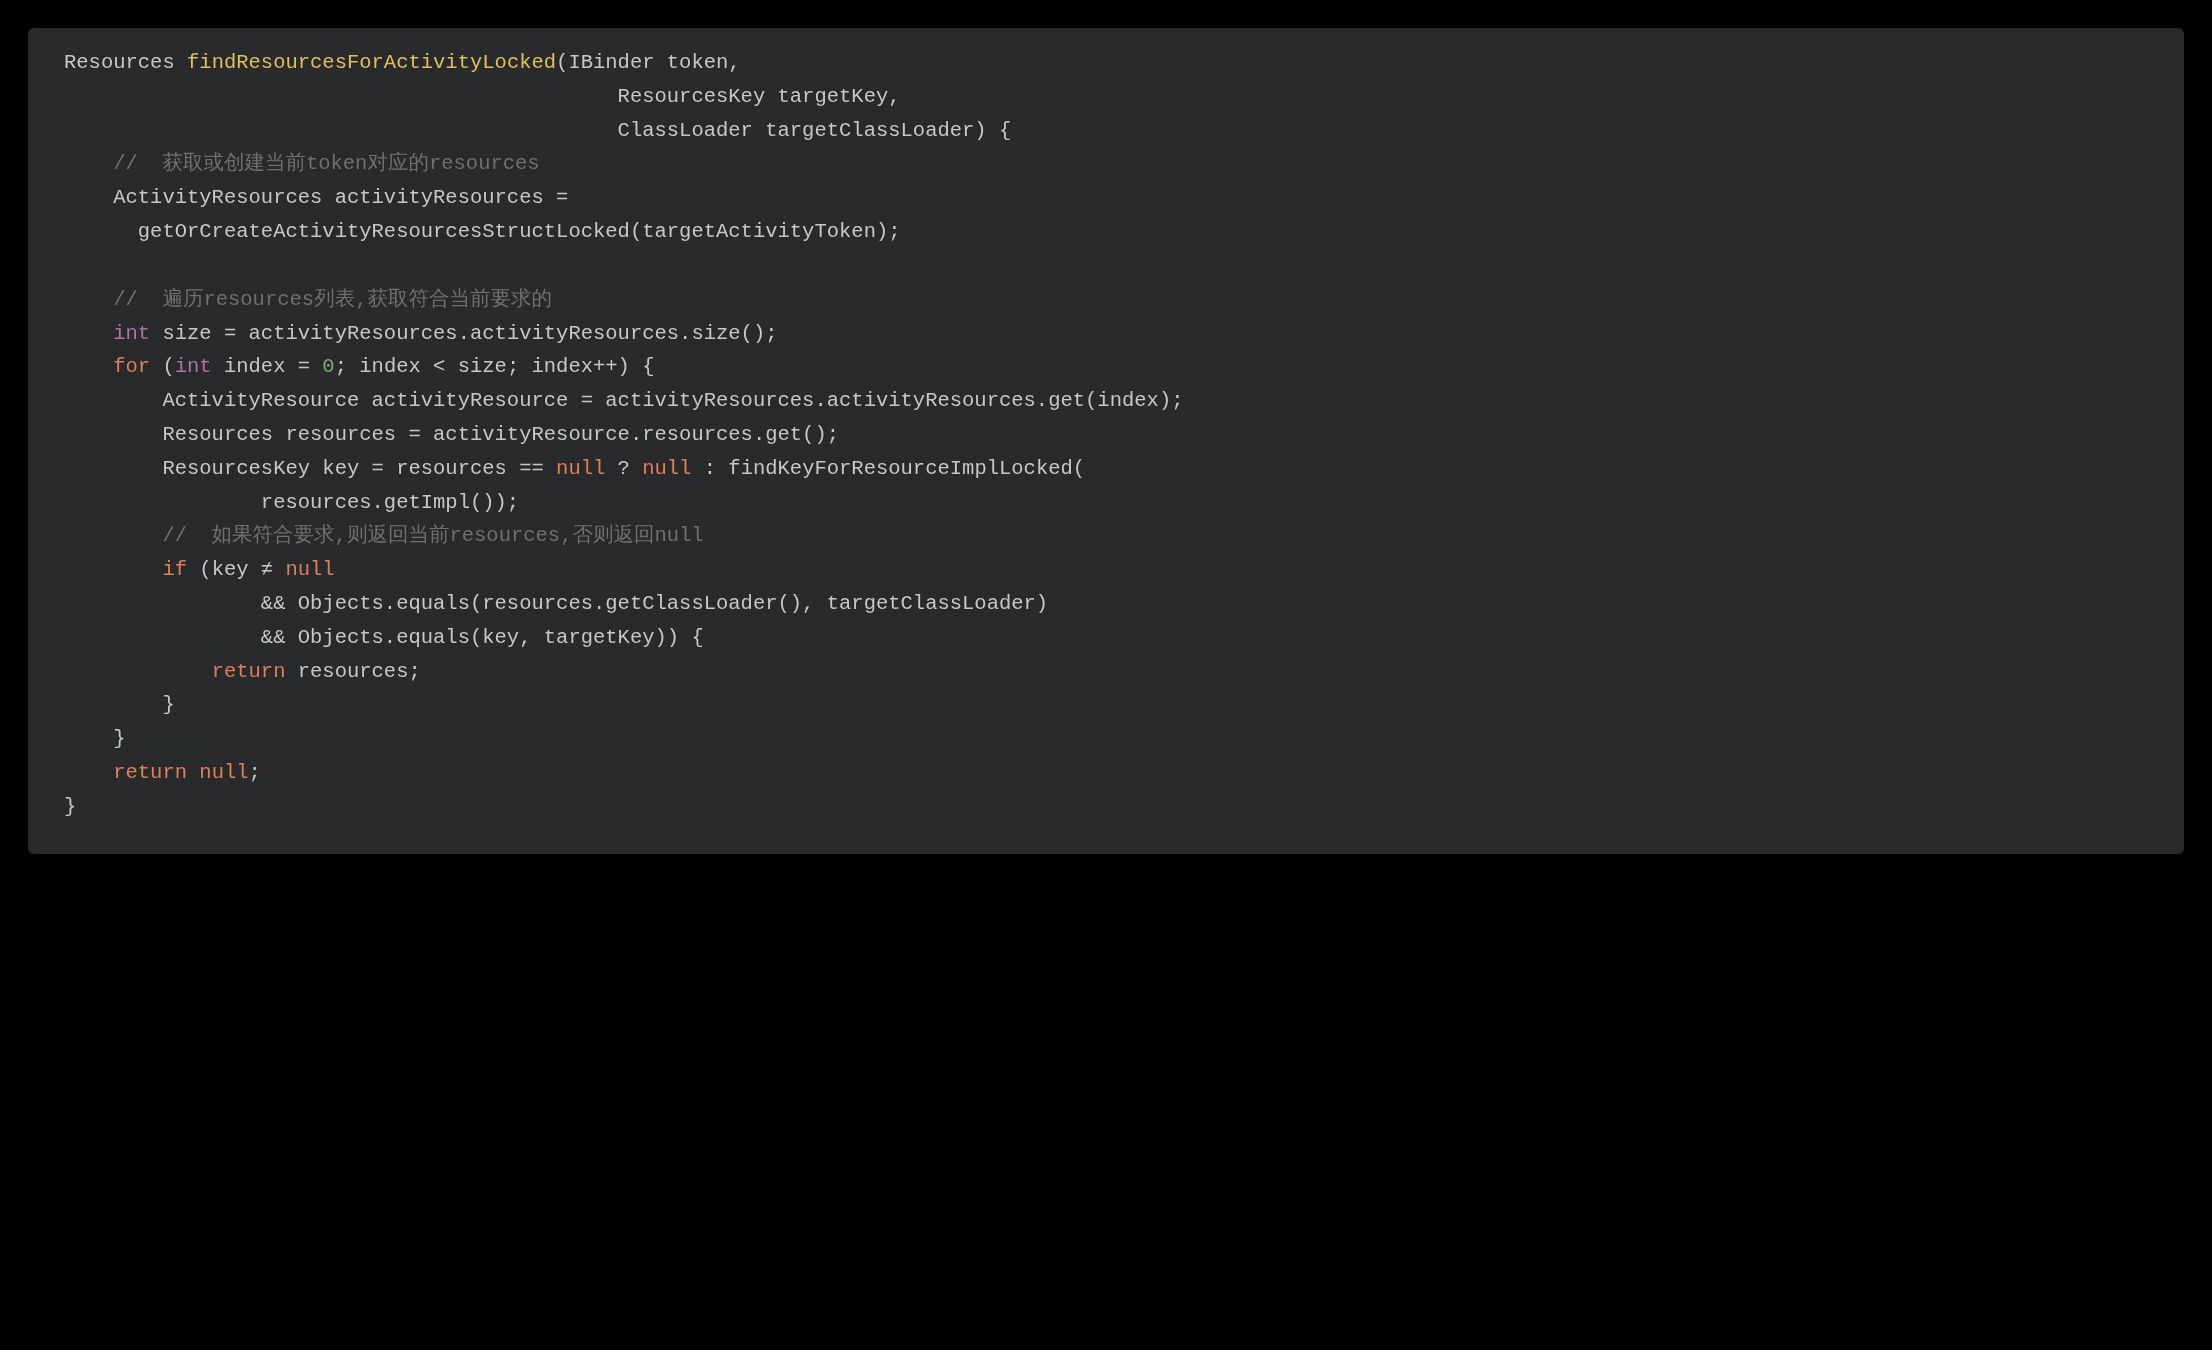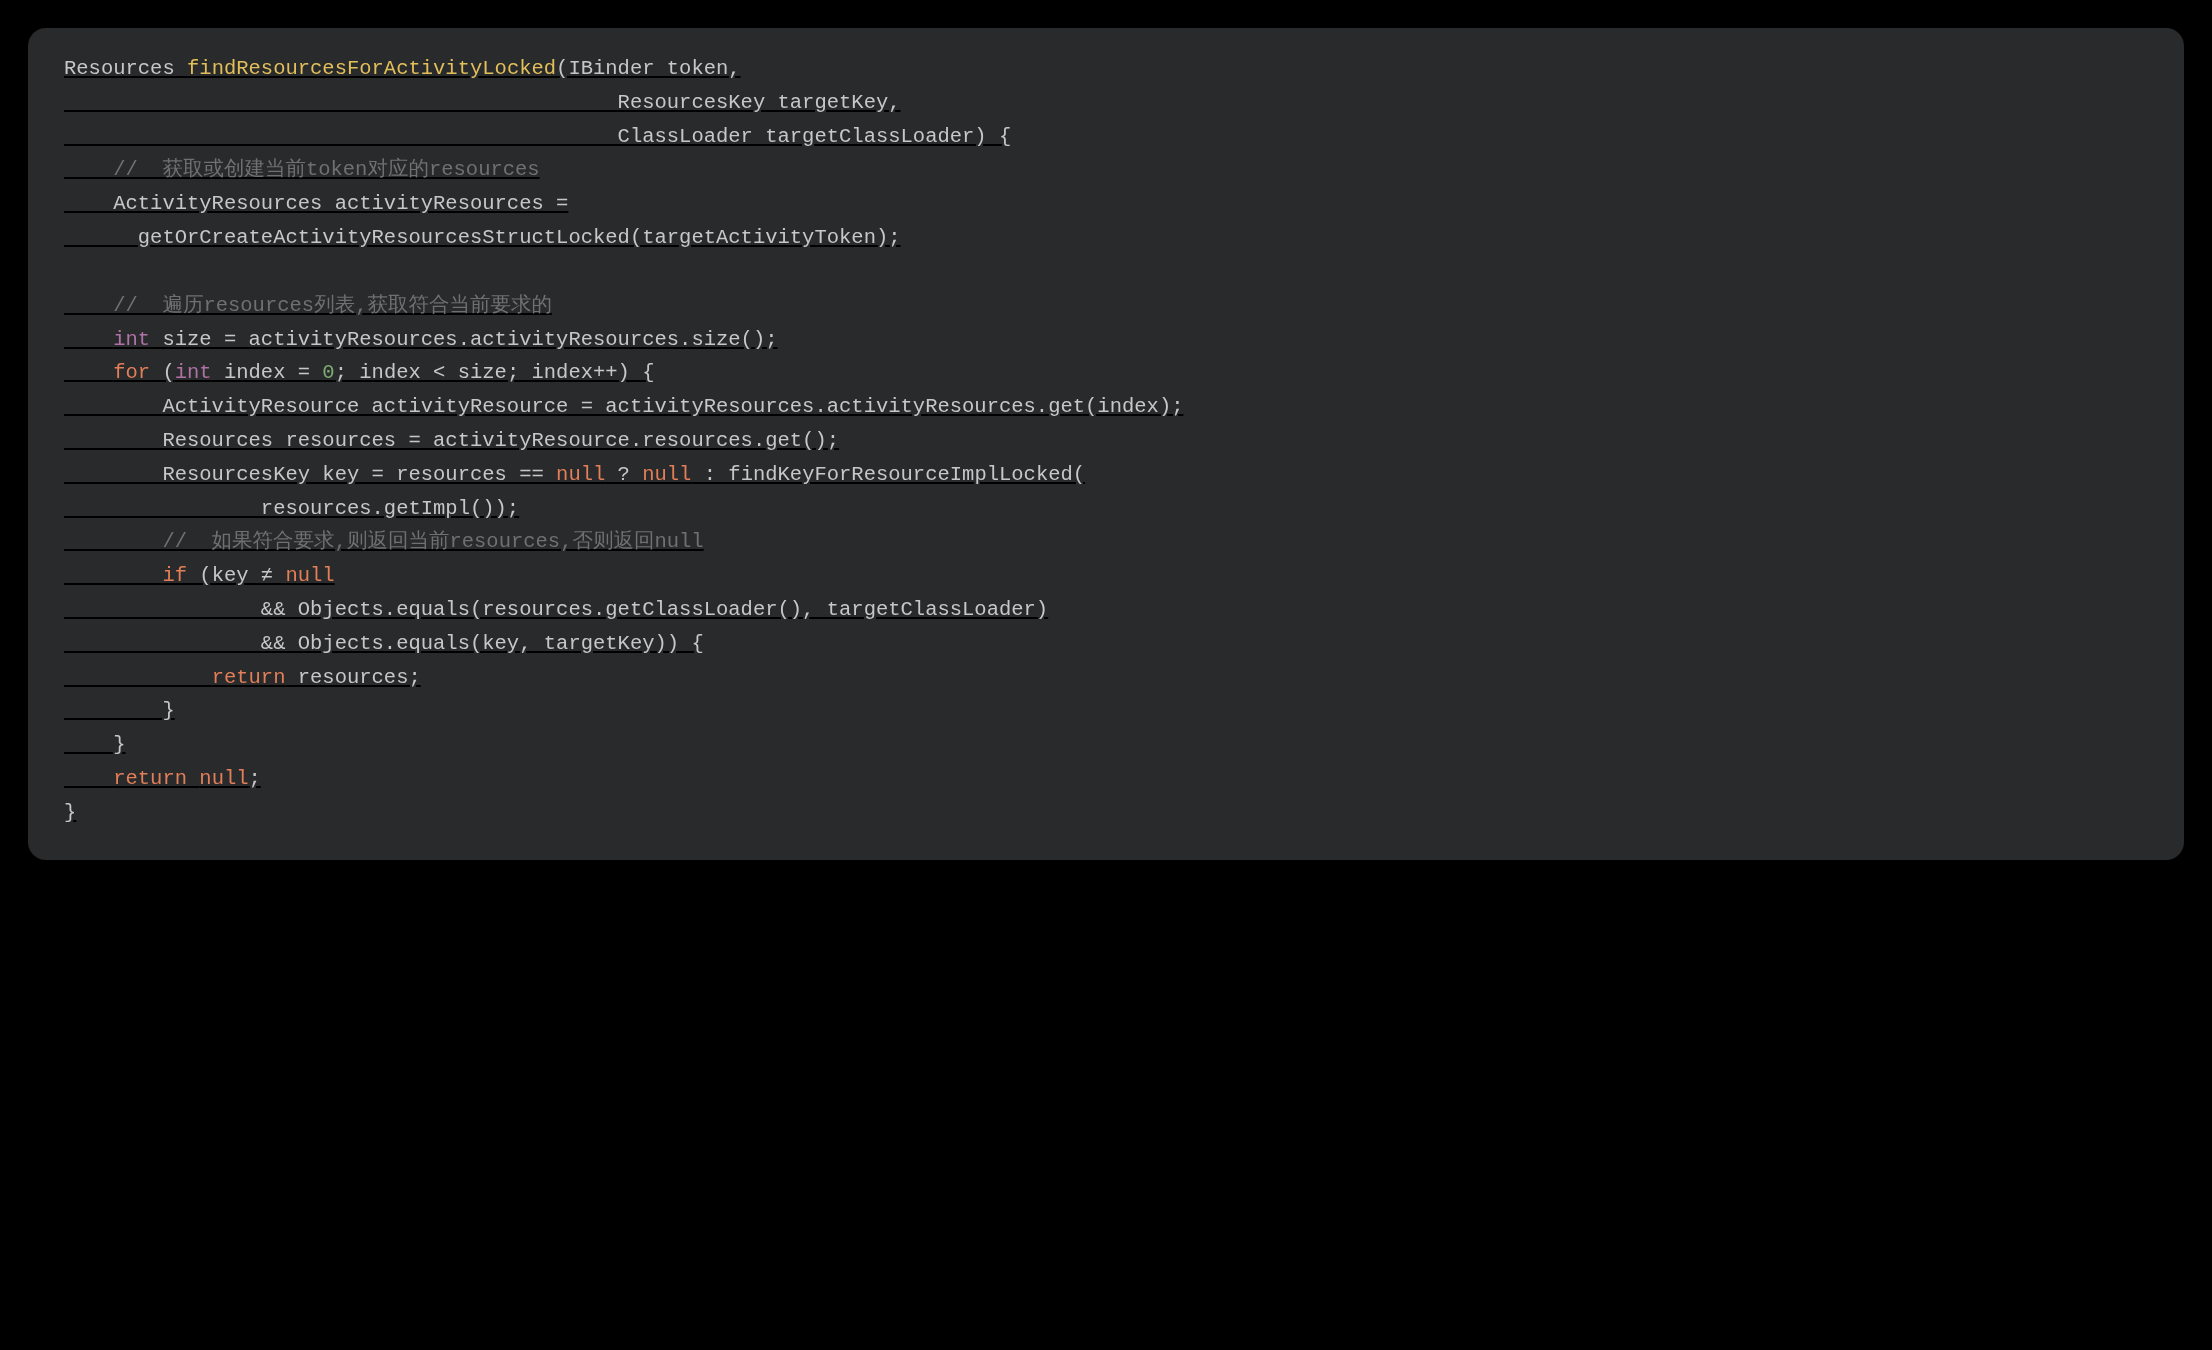--- a/index.html
+++ b/index.html
@@ -3,24 +3,23 @@
   <meta charset="utf-8">
   <style>
     * { box-sizing: border-box; margin: 0; padding: 0; }
     body {
       background: #000000;
       padding: 28px;
       font-family: -apple-system, BlinkMacSystemFont, "SF Mono", "Segoe UI", Monaco, Consolas, monospace;
     }
     .code-panel {
       background: #282a2b;
-      border-radius: 18px;
-      padding: 24px 36px 30px 36px;
+      border-radius: 6px;
+      padding: 18px 36px 30px 36px;
       overflow-x: auto;
-      text-decoration: underline;
     }
     pre {
       font-family: "SF Mono", "Menlo", "Monaco", Consolas, "Courier New", monospace;
       font-size: 20.5px;
       line-height: 1.65;
       color: #c7c7c7;
       white-space: pre;
       font-variant-ligatures: contextual;
     }
     .tok-type { color: #c7c7c7; }

